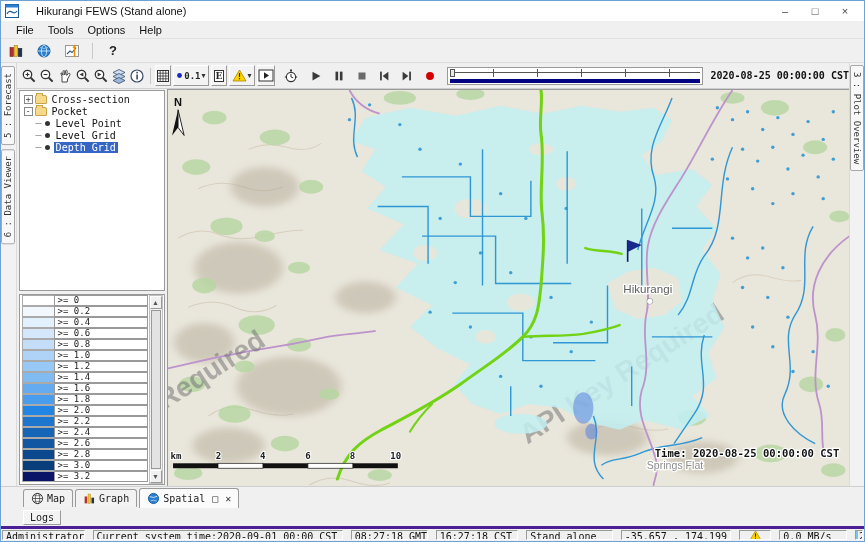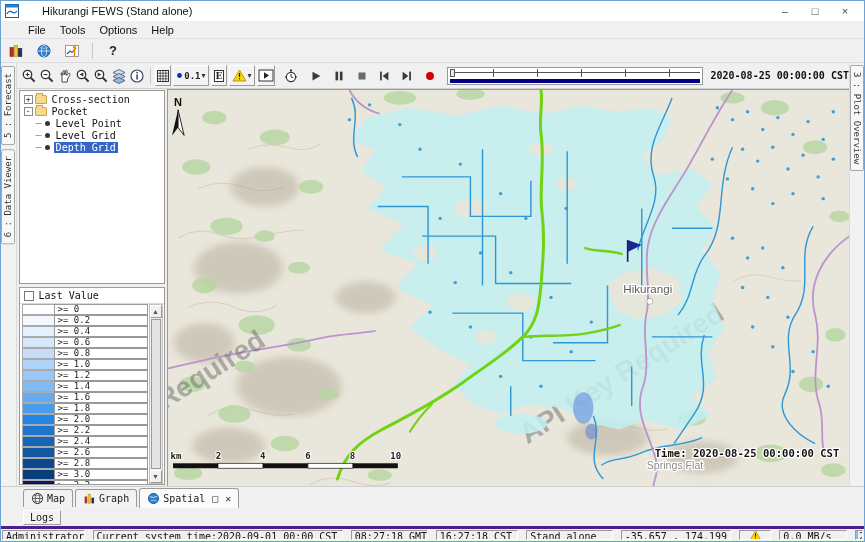--- a/index.html
+++ b/index.html
@@ -1,26 +1,26 @@
 <!DOCTYPE html>
 <html><head>
 <meta charset="utf-8">
 <style>
   * { margin:0; padding:0; box-sizing:border-box; }
   html,body { width:865px; height:542px; font-family:"Liberation Sans", sans-serif; background:#e8e8e8; }
   #app { position:relative; width:865px; height:542px; border:1px solid #6ea1d4; background:#f0f0f0; overflow:hidden; display:flex; flex-direction:column; }
 
   
   .titlebar { height:20px; background:#ffffff; display:flex; align-items:center; padding:0 4px; flex:0 0 auto; }
-  .titlebar .title { font-size:11px; color:#111; margin-left:23px; flex:1; }
+  .titlebar .title { font-size:11px; color:#111; margin-left:17px; flex:1; }
   .winctl { display:flex; gap:0; }
   .winctl span { width:30px; text-align:center; font-size:11px; color:#444; cursor:default; }
 
   
-  .menubar { height:18px; background:#f0f0f0; display:flex; align-items:center; padding-left:20px; border-bottom:1px solid #e2e2e2; flex:0 0 auto; }
+  .menubar { height:18px; background:#f0f0f0; display:flex; align-items:center; padding-left:8px; border-bottom:1px solid #e2e2e2; flex:0 0 auto; }
   .menubar span { font-size:11px; color:#111; padding:2px 7px; }
 
   
   .toolbar1 { height:24px; background:#f0f0f0; display:flex; align-items:center; padding-left:4px; gap:6px; border-bottom:1px solid #dcdcdc; flex:0 0 auto; }
   .tbtn { width:22px; height:20px; display:flex; align-items:center; justify-content:center; }
   .vsep { width:1px; height:16px; background:#c8c8c8; margin:0 3px; }
   .help-q { font-size:13px; font-weight:bold; color:#222; }
 
   
   .mainrow { flex:1 1 auto; display:flex; min-height:0; }
@@ -320,24 +320,20 @@
                 <span class="bullet"></span>
                 <span class="lbl">Level Grid</span>
               </div>
               <div class="tree-row leaf selected">
                 <span class="dash">─</span>
                 <span class="bullet"></span>
                 <span class="lbl">Depth Grid</span>
               </div>
             </div>
           <div class="legendbox">
-            <div class="legend-head">
-              <span class="checkbox"></span>
-              <span>Last Value</span>
-            </div>
             <div class="legend-rows">
               <div class="legend-row">
                   <span class="swatch" style="background: rgb(255, 255, 255);"></span>
                   <span class="vcell">&gt;= 0</span>
                 </div>
                 <div class="legend-row">
                   <span class="swatch" style="background: rgb(242, 248, 254);"></span>
                   <span class="vcell">&gt;= 0.2</span>
                 </div>
                 <div class="legend-row">

